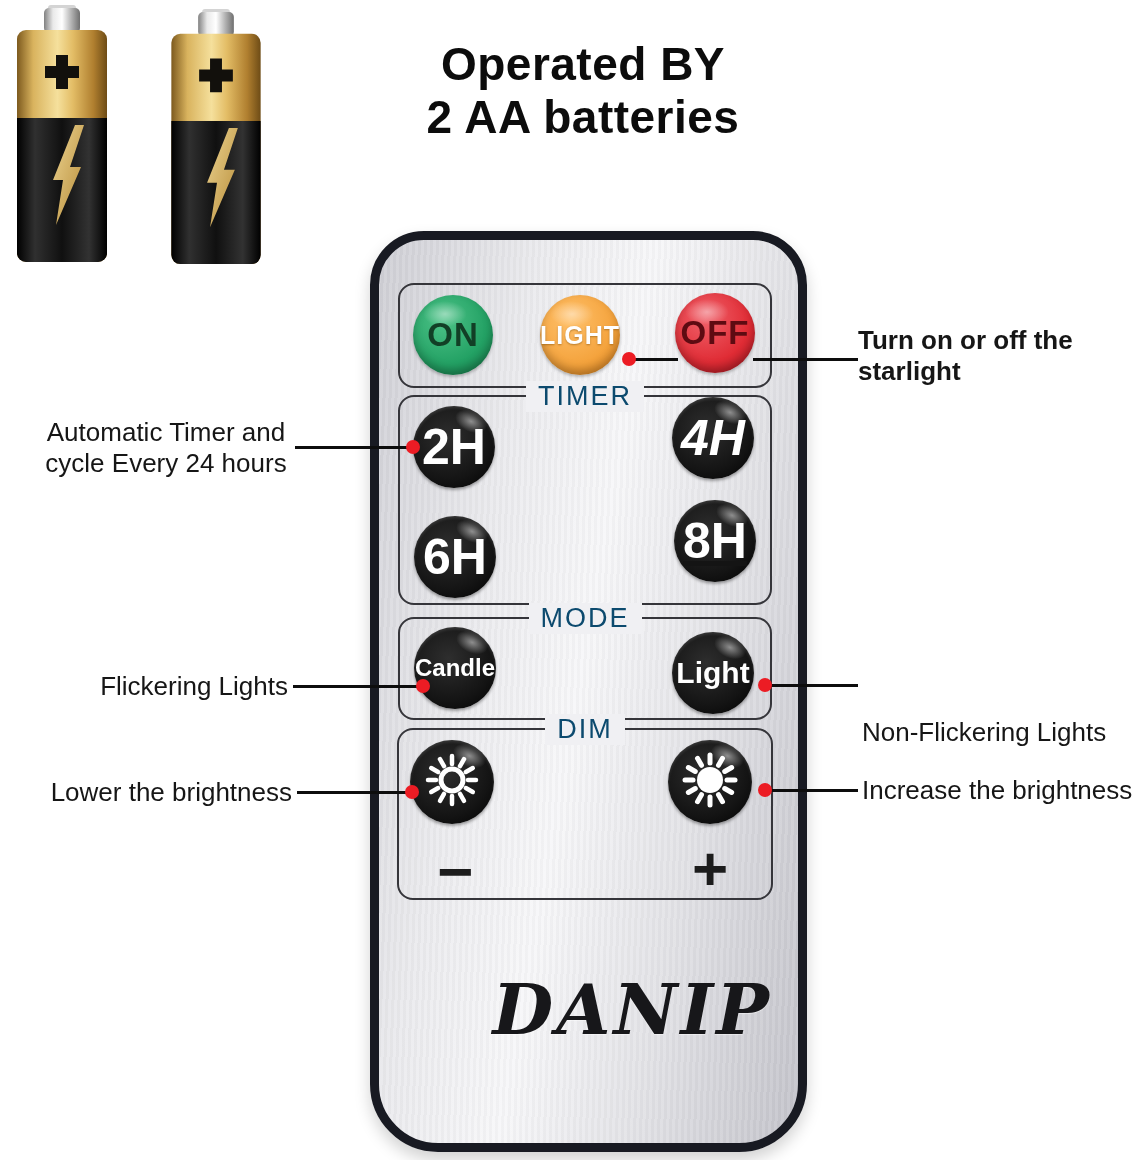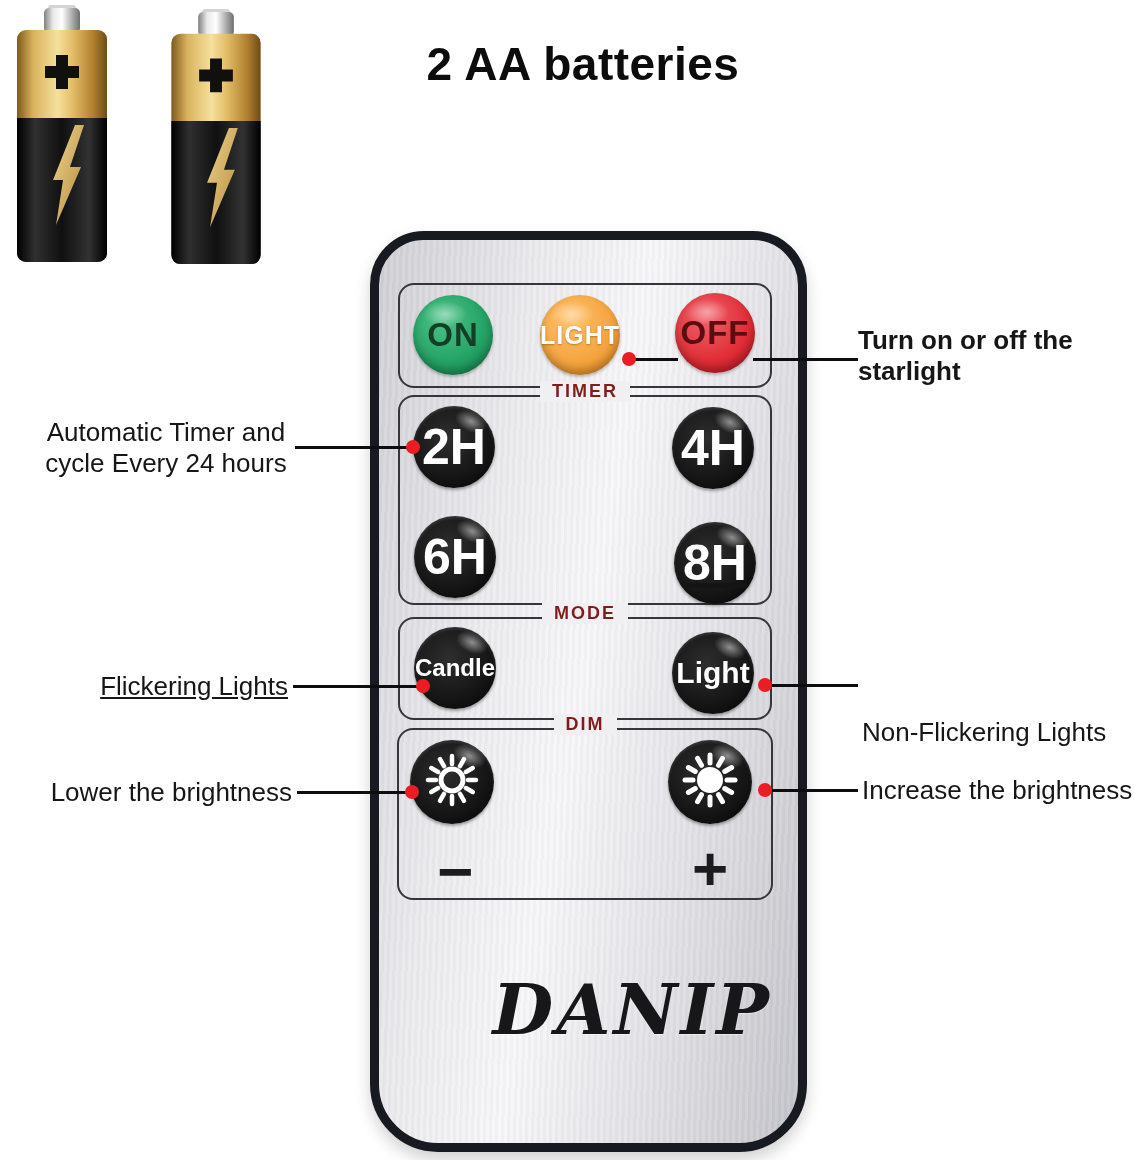--- a/index.html
+++ b/index.html
@@ -23,21 +23,21 @@
           background:repeating-linear-gradient(92deg,rgba(255,255,255,0.06) 0 3px,rgba(0,0,0,0.025) 3px 6px);}
 
   .grp{position:absolute;border:2px solid #35353a;border-radius:16px;box-sizing:border-box;}
   .grp-power {left:19px;top:43px;width:374px;height:105px;}
   .grp-timer {left:19px;top:155px;width:374px;height:210px;}
   .grp-mode  {left:19px;top:377px;width:374px;height:103px;}
   .grp-dim   {left:18px;top:488px;width:376px;height:172px;}
 
   .section-label{position:absolute;left:19px;width:374px;text-align:center;z-index:3;}
   .section-label span{display:inline-block;background:#f0f0f3;padding:0 12px;
-          font-size:18px;font-weight:bold;letter-spacing:2px;color:#7f1d1d;}
+          font-size:27px;font-weight:normal;letter-spacing:2px;color:#0c4a6e;}
   .lbl-timer{top:141px;}
   .lbl-mode {top:363px;}
   .lbl-dim  {top:474px;}
 
   
   .pbtn{position:absolute;width:80px;height:80px;border-radius:50%;z-index:2;
         display:flex;align-items:center;justify-content:center;
         box-shadow:inset 0 -5px 8px rgba(0,0,0,0.25), 0 2px 3px rgba(0,0,0,0.25);}
   .pbtn::after{content:"";position:absolute;left:12%;top:8%;width:55%;height:32%;border-radius:50%;
         background:radial-gradient(ellipse at center,rgba(255,255,255,0.45),rgba(255,255,255,0) 70%);}
@@ -51,22 +51,22 @@
 
   
   .key{position:absolute;width:82px;height:82px;border-radius:50%;z-index:2;
        background:radial-gradient(circle at 42% 38%,#2e2e2e,#141414 62%,#000 100%);
        display:flex;align-items:center;justify-content:center;
        box-shadow:0 2px 3px rgba(0,0,0,0.35), inset 0 2px 3px rgba(255,255,255,0.12);}
   .key::after{content:"";position:absolute;right:8%;top:6%;width:42%;height:26%;border-radius:50%;
        transform:rotate(25deg);
        background:radial-gradient(ellipse at center,rgba(255,255,255,0.5),rgba(255,255,255,0) 70%);}
   .key .cap{color:#fff;font-weight:bold;position:relative;z-index:2;}
-  .key-2h{left:34px;top:166px;}  .key-4h{left:293px;top:167px;}
-  .key-6h{left:35px;top:276px;}  .key-8h{left:295px;top:282px;text-decoration:underline;}
+  .key-2h{left:34px;top:166px;}  .key-4h{left:293px;top:157px;font-style:italic;}
+  .key-6h{left:35px;top:276px;}  .key-8h{left:295px;top:260px;text-decoration:underline;}
   .key-2h .cap,.key-4h .cap,.key-6h .cap,.key-8h .cap{font-size:50px;}
   .key-candle{left:35px;top:387px;} .key-lightm{left:293px;top:392px;}
   .key-candle .cap{font-size:24px;} .key-lightm .cap{font-size:30px;}
   .key-dimdn{left:31px;top:500px;width:84px;height:84px;}
   .key-dimup{left:289px;top:500px;width:84px;height:84px;}
 
   .dim-sign{position:absolute;z-index:2;font-weight:bold;color:#1c1c1c;font-size:62px;line-height:62px;}
   .sign-minus{left:46px;top:601px;width:60px;text-align:center;}
   .sign-plus {left:301px;top:598px;width:60px;text-align:center;}
 
@@ -74,21 +74,21 @@
          font-family:"DejaVu Serif","Liberation Serif",serif;font-style:italic;font-weight:bold;
          font-size:70px;letter-spacing:3px;color:#17171a;text-shadow:0 1px 1px rgba(255,255,255,0.5);}
 
   
   .lead{position:absolute;height:3px;background:#0d0d0d;z-index:5;}
   .dot{position:absolute;width:14px;height:14px;border-radius:50%;background:#ec1c24;z-index:6;}
   .note{position:absolute;font-size:26px;color:#161616;z-index:5;line-height:31px;}
   .note-bold{font-weight:bold;}
   .n-starlight{left:858px;top:325px;}
   .n-timer{left:42px;top:417px;width:248px;text-align:center;}
-  .n-flicker{left:40px;top:671px;width:248px;text-align:right;text-decoration:underline;}
+  .n-flicker{left:40px;top:671px;width:248px;text-align:right;}
   .n-nonflicker{left:862px;top:669px;margin-top:48px;}
   .n-lower{left:40px;top:777px;width:252px;text-align:right;}
   .n-increase{left:862px;top:775px;}
 </style>
 </head>
 <body>
 
 <div class="canvas">
 
   <div class="battery" style="left:17px;top:5px;">
@@ -162,20 +162,21 @@
       <rect x="31" y="0" width="28" height="6" rx="3" fill="#d4d4d4"></rect>
       <rect x="27" y="3" width="36" height="25" rx="5" fill="url(#b-nub)"></rect>
       <rect x="0" y="25" width="90" height="232" rx="9" fill="url(#b-gold)"></rect>
       <path d="M0 113 H90 V248 a9 9 0 0 1 -9 9 H9 a9 9 0 0 1 -9 -9 Z" fill="url(#b-blk)"></path>
       <path d="M39 50 h12 v11 h11 v12 h-11 v11 h-12 v-11 h-11 v-12 h11 z" fill="#12100c"></path>
       <path d="M58 120 L36 175 h10 l-7 45 25 -58 h-11 l14 -42 z" fill="url(#b-bolt)"></path>
     </svg>
   </div>
 
   <div class="title">
+    <div>Operated BY</div>
     <div>2 AA batteries</div>
   </div>
 
   <div class="remote">
 
     <div class="grp grp-power"></div>
     <div class="grp grp-timer"></div>
     <div class="grp grp-mode"></div>
     <div class="grp grp-dim"></div>
 

